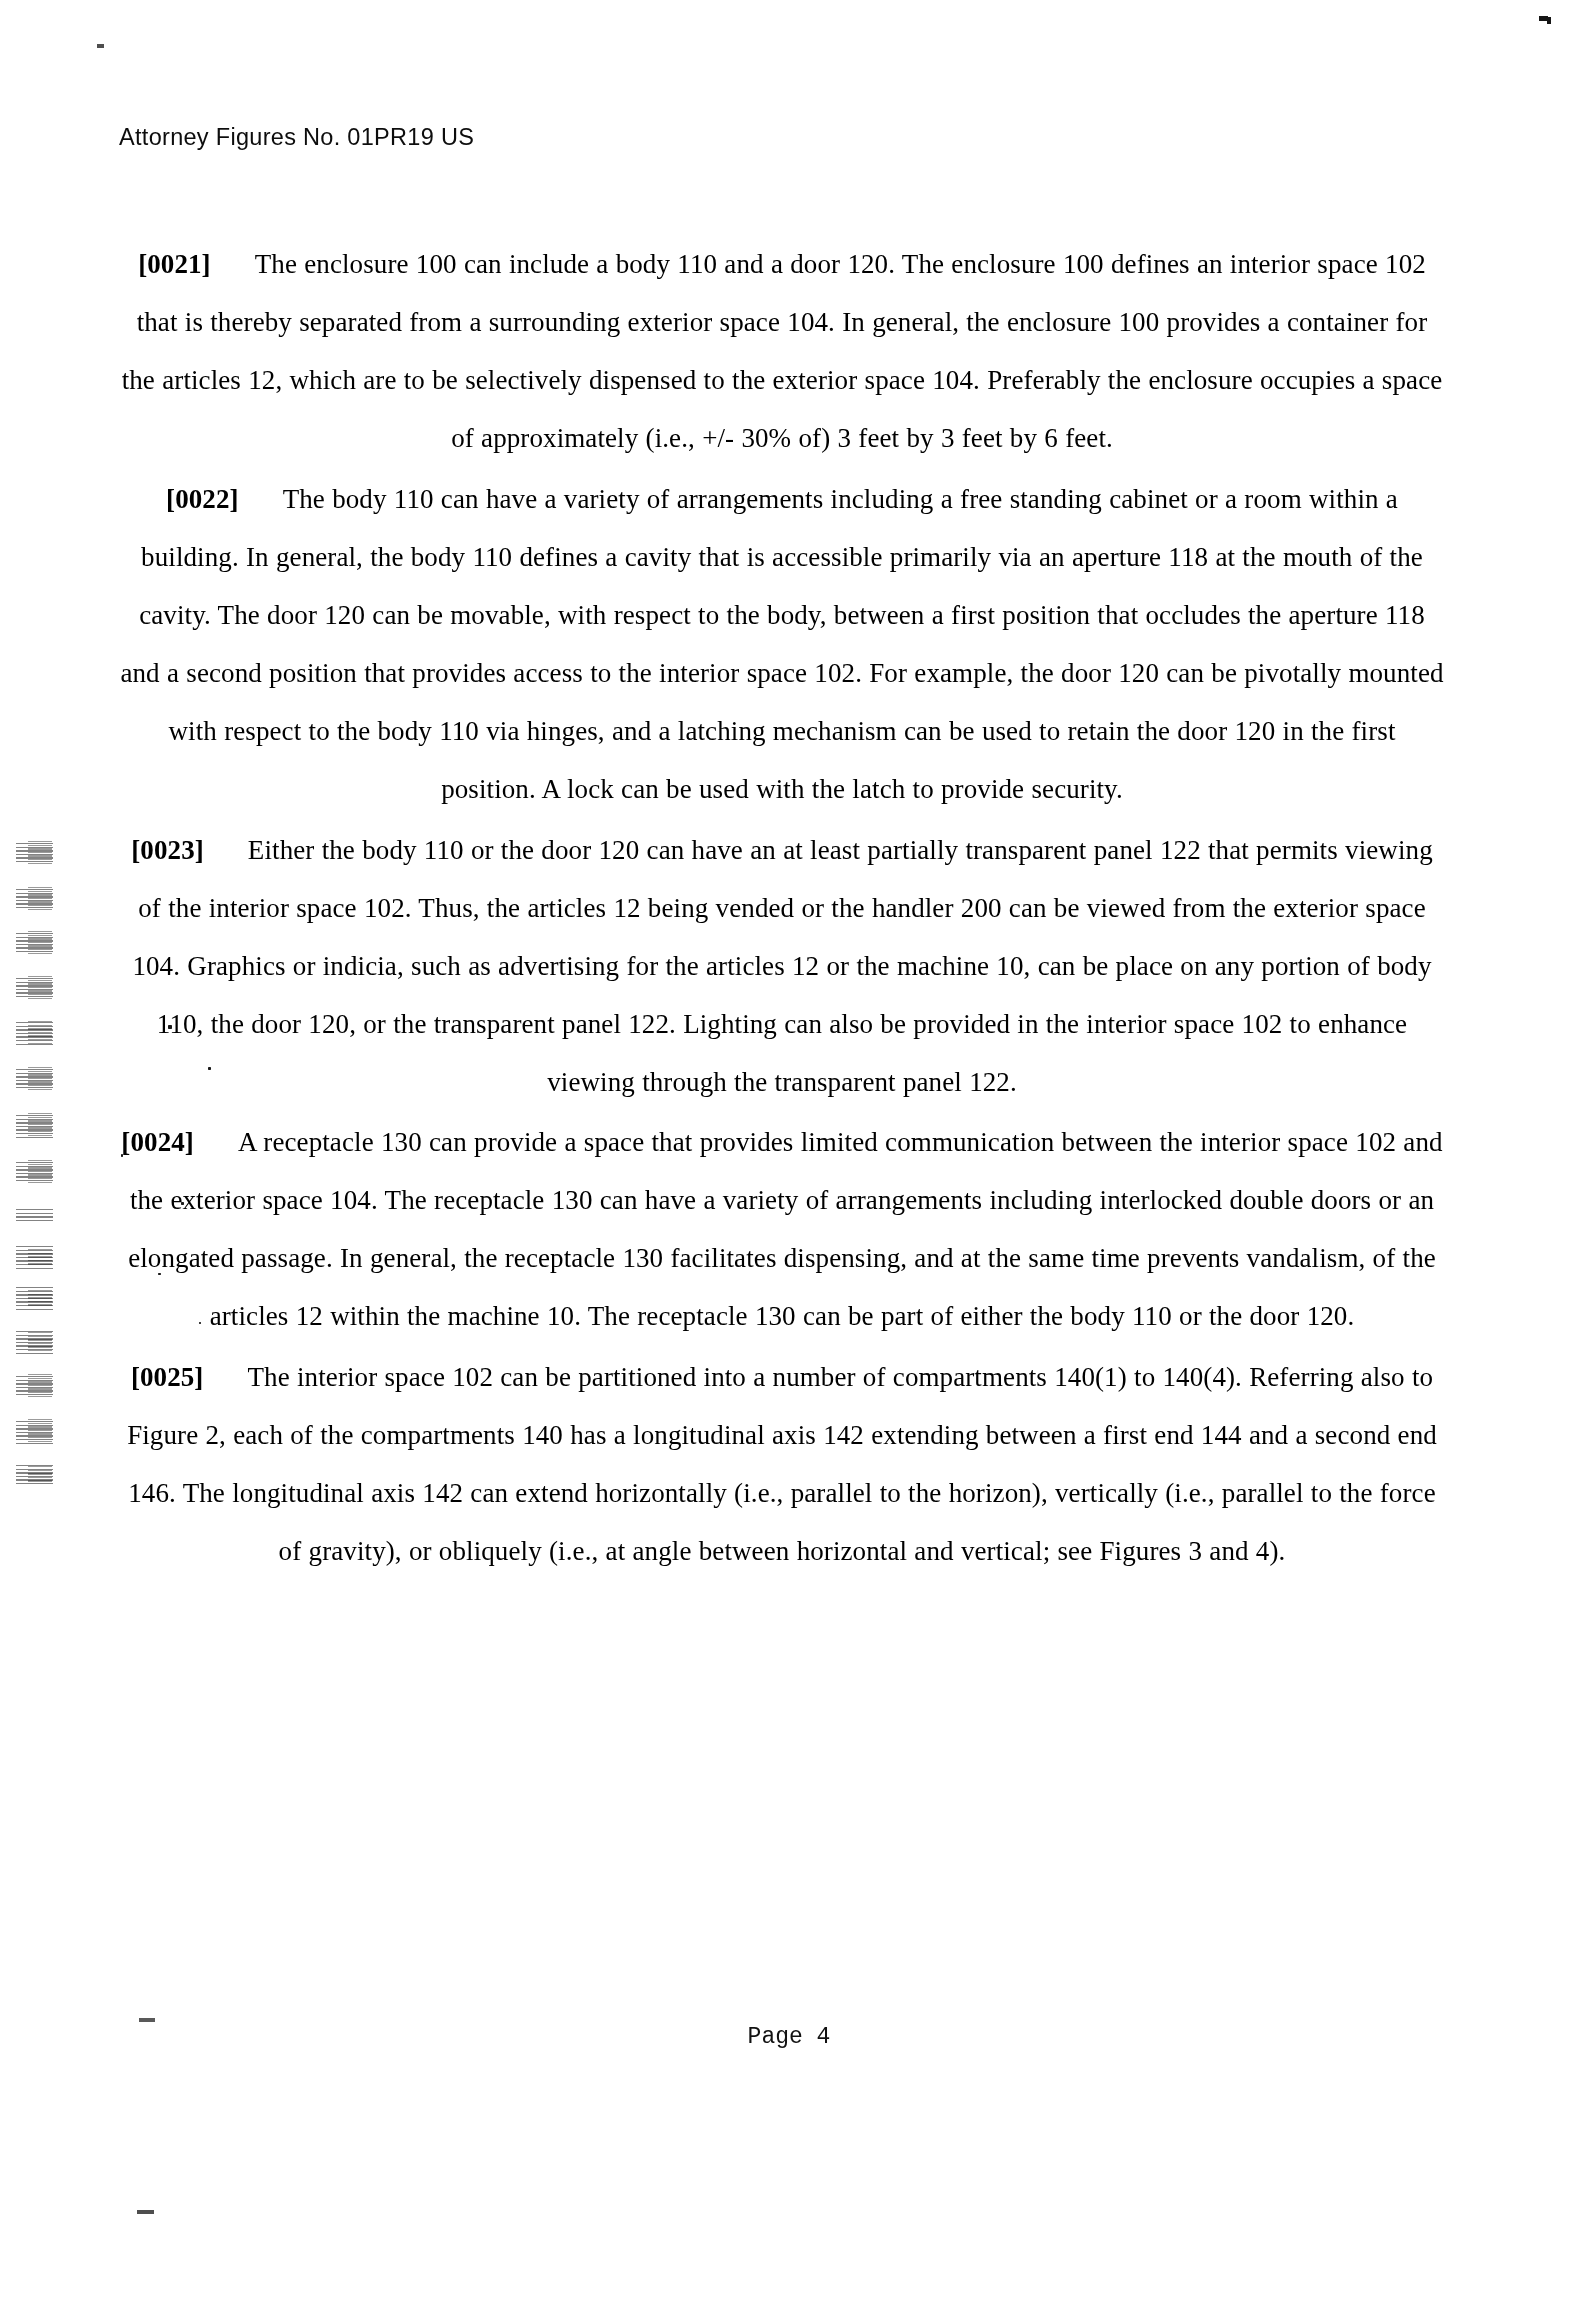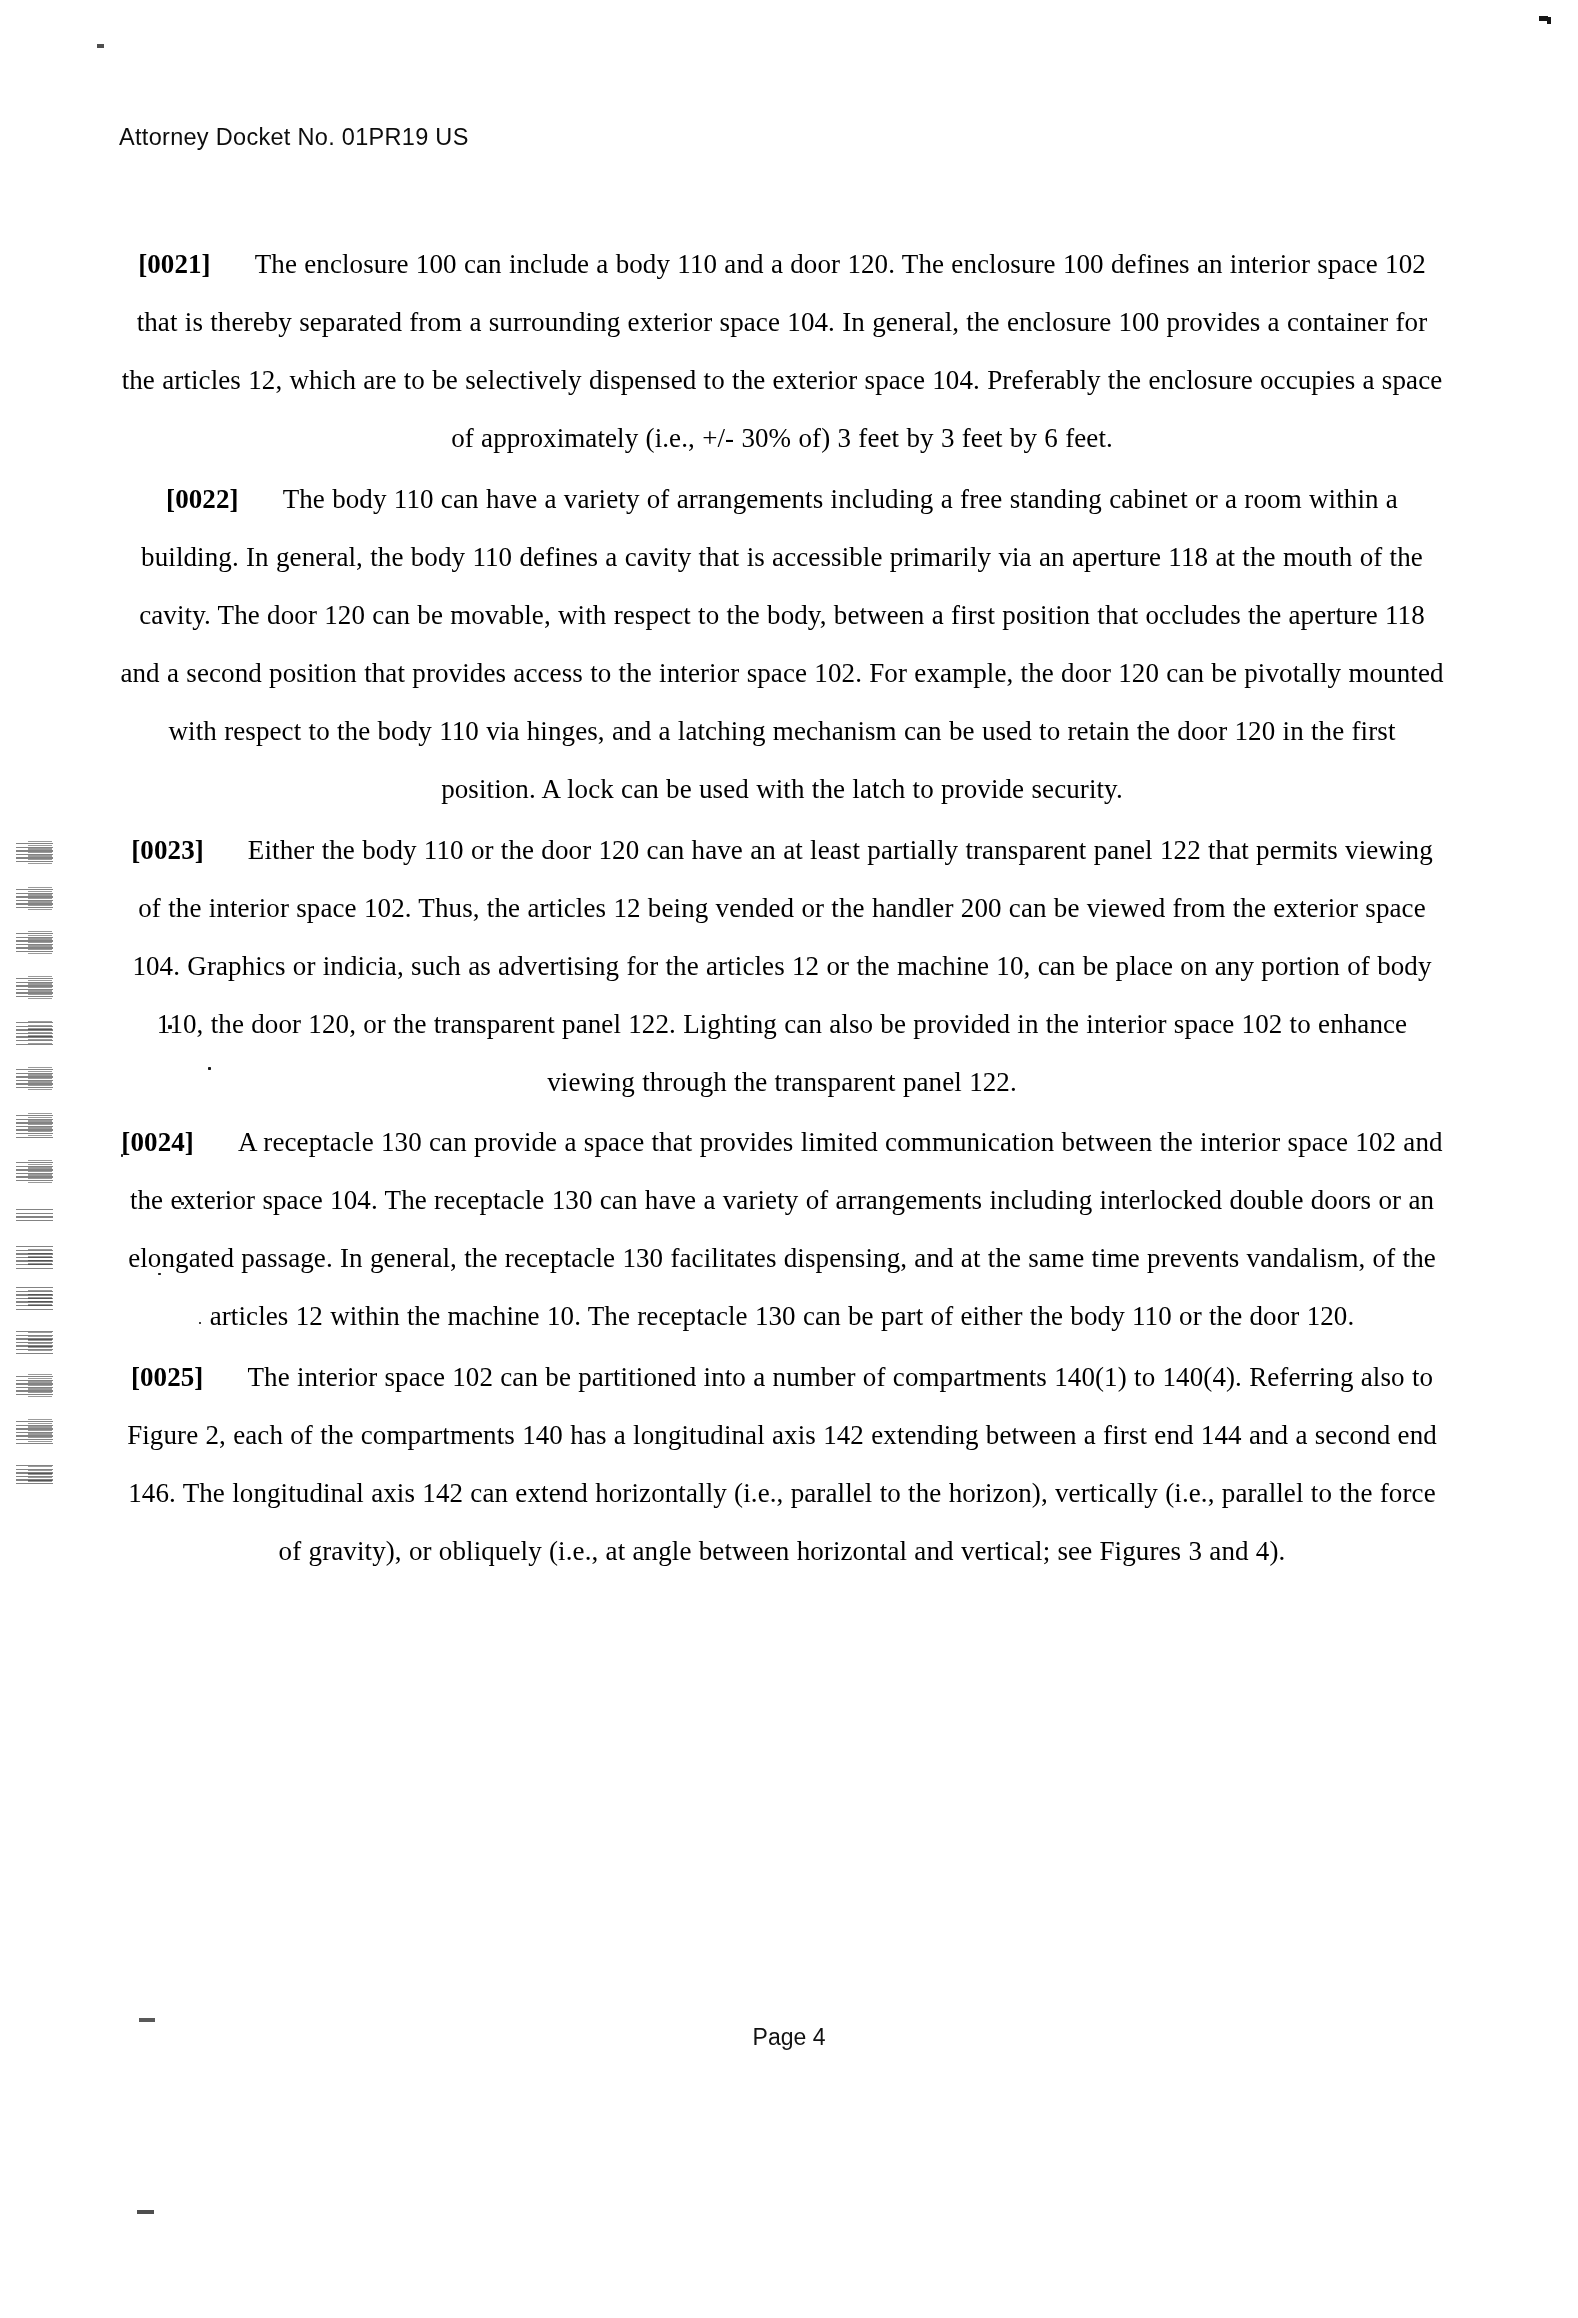--- a/index.html
+++ b/index.html
@@ -58,21 +58,21 @@
     width: 44px;
   }
 
   
   .doc-footer {
     position: absolute;
     left: 0;
     top: 2024px;
     width: 1578px;
     text-align: center;
-    font-family: Liberation Sans, sans-serif;
+    font-family: Liberation Mono, monospace;
     font-size: 23px;
     color: #111111;
   }
 
   
   .scan-noise {
     position: absolute;
     left: 0;
     top: 0;
     width: 1578px;
@@ -176,21 +176,21 @@
     <div class="speck" style="left:181px; top:1202px; width:2.8px; height:2.8px;"></div>
     <div class="speck" style="left:121px; top:1154px; width:2.1px; height:2.8px;"></div>
     <div class="speck" style="left:158px; top:1273px; width:2.8px; height:2.1px;"></div>
     <div class="speck" style="left:199px; top:1322px; width:2.1px; height:2.1px;"></div>
 
     <div class="footer-dash" style="left:139px; top:2018px; width:15.6px; height:3.6px; opacity:0.75;"></div>
     <div class="footer-dash" style="left:137px; top:2210px; width:17px; height:4.3px; opacity:0.8;"></div>
     <div class="footer-dash" style="left:97px; top:44px; width:7.1px; height:3.6px; opacity:0.8;"></div>
   </div>
 
-  <div class="doc-header">Attorney Docket No. 01PR19 US</div>
+  <div class="doc-header">Attorney Figures No. 01PR19 US</div>
 
   <div class="body-block">
 
     <p class="para">
       <span class="pnum">[0021]</span><span class="gap"></span><span>The enclosure 100 can include a body 110 and a door 120.  The enclosure 100 defines an interior space 102 that is thereby separated from a surrounding exterior space 104.  In general, the enclosure 100 provides a container for the articles 12, which are to be selectively dispensed to the exterior space 104.  Preferably the enclosure occupies a space of approximately (i.e., +/- 30% of) 3 feet by 3 feet by 6 feet.</span>
     </p>
 
     <p class="para">
       <span class="pnum">[0022]</span><span class="gap"></span><span>The body 110 can have a variety of arrangements including a free standing cabinet or a room within a building.  In general, the body 110 defines a cavity that is accessible primarily via an aperture 118 at the mouth of the cavity.  The door 120 can be movable, with respect to the body, between a first position that occludes the aperture 118 and a second position that provides access to the interior space 102.  For example, the door 120 can be pivotally mounted with respect to the body 110 via hinges, and a latching mechanism can be used to retain the door 120 in the first position.  A lock can be used with the latch to provide security.</span>
     </p>

